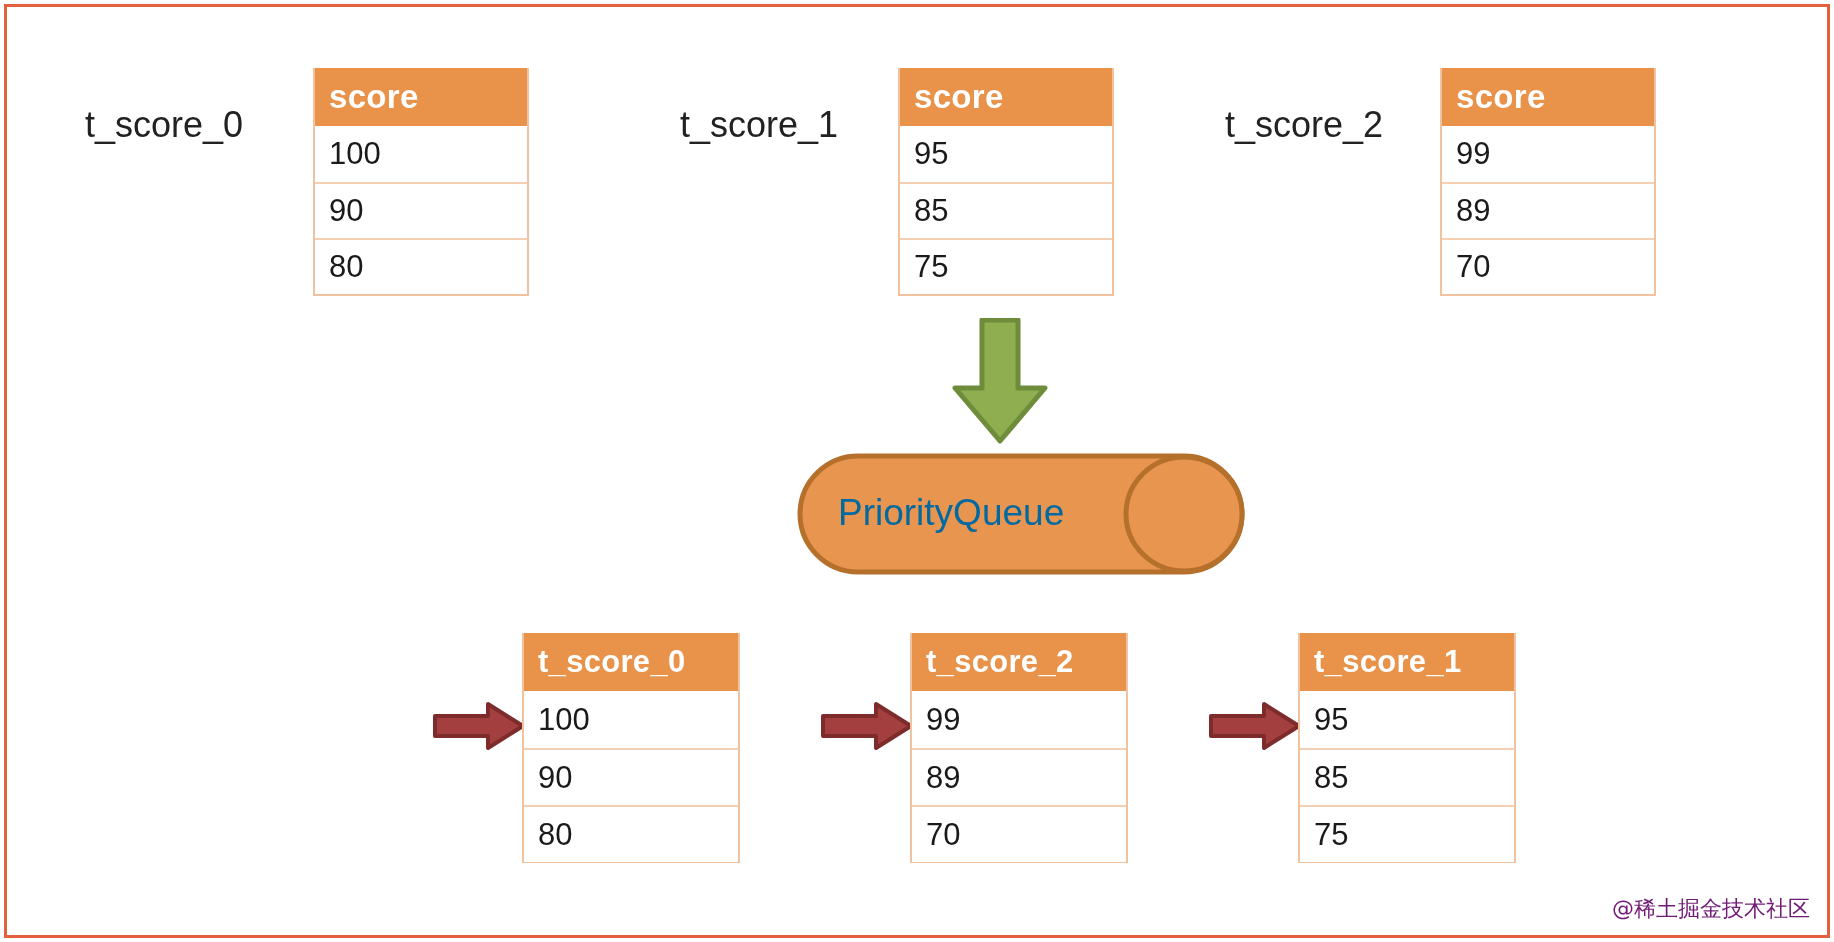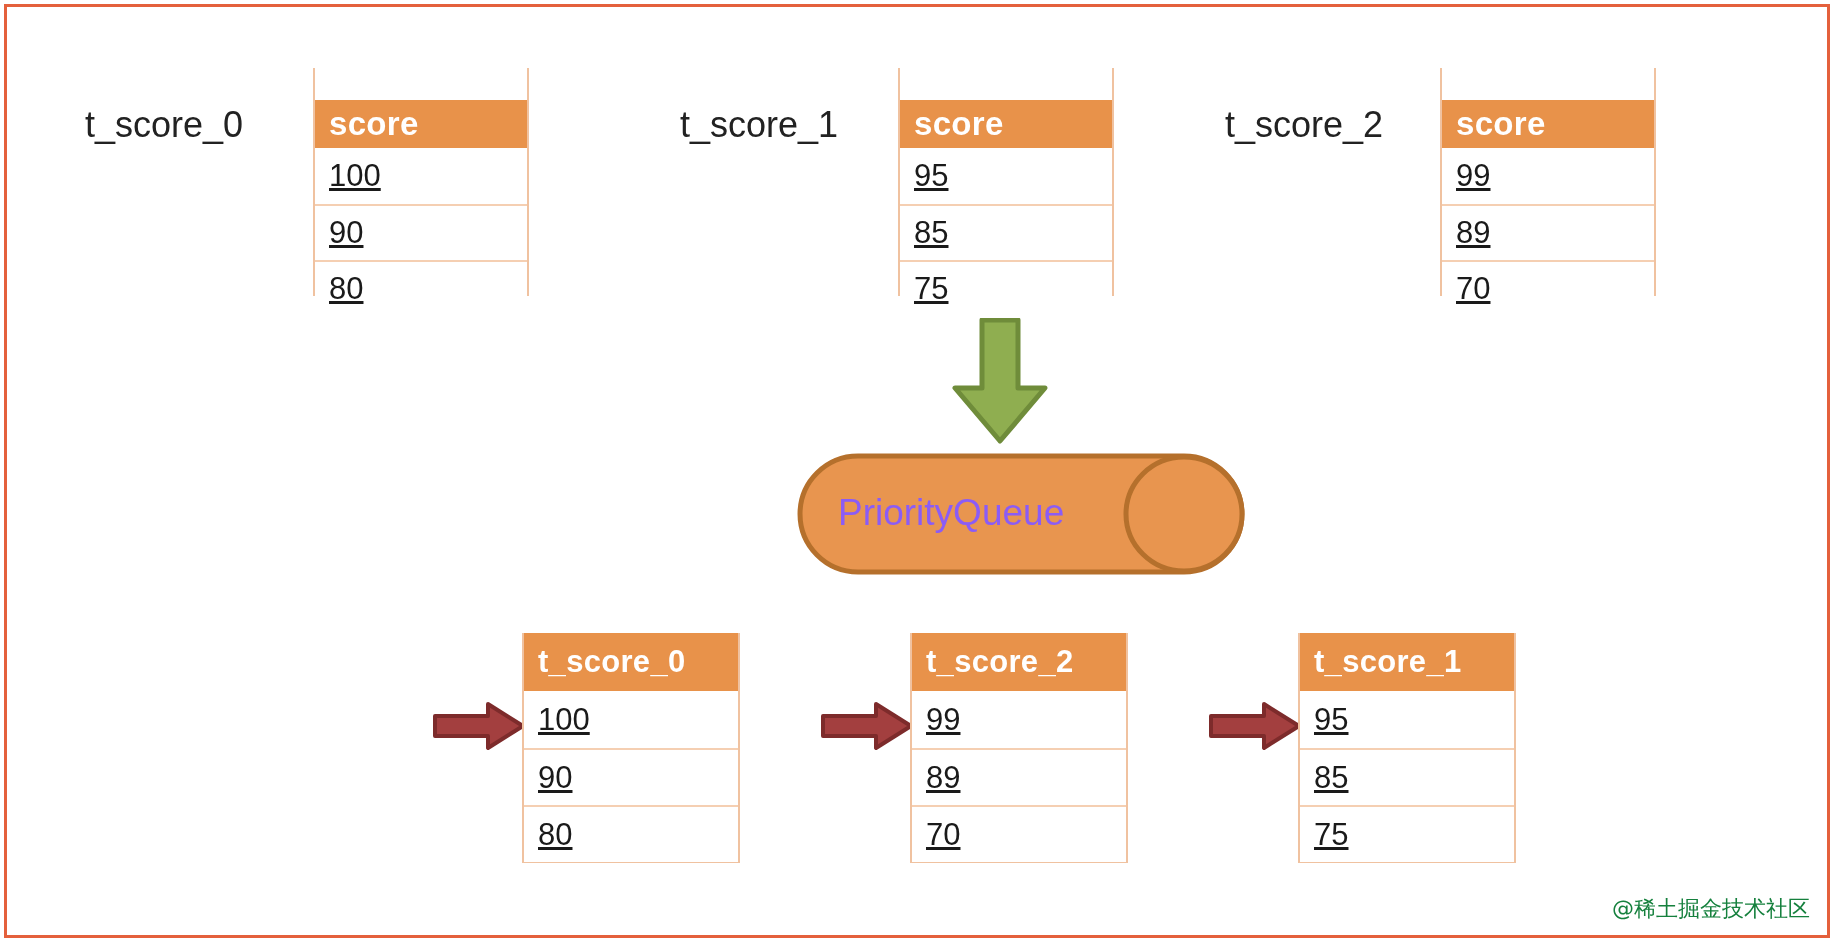--- a/index.html
+++ b/index.html
@@ -50,27 +50,26 @@
     letter-spacing: 0.3px;
   }
   .tbl .cell {
     box-sizing: border-box;
     display: flex;
     align-items: center;
     padding-left: 14px;
     color: #1a1a1a;
     background: #ffffff;
     border-top: 2px solid #f5cfb2;
-    text-decoration: underline;
   }
   .tbl .cell.first { border-top: none; }
 
   
   .tbl.top { width: 216px; height: 228px; }
-  .tbl.top .hdr  { height: 48px; font-size: 33px; margin-top: 32px; }
+  .tbl.top .hdr  { height: 58px; font-size: 33px; }
   .tbl.top .cell { height: 56px; font-size: 31px; }
 
   
   .tbl.bottom { width: 218px; height: 230px; }
   .tbl.bottom .hdr  { height: 58px; font-size: 31px; }
   .tbl.bottom .cell { height: 57px; font-size: 31px; }
 
   
   .side-label {
     position: absolute;
@@ -80,36 +79,36 @@
   }
 
   
   .green-arrow { position: absolute; }
 
   
   #pq-wrap { position: absolute; }
   #pq-label {
     position: absolute;
     font-size: 37px;
-    color: #8b5cf6;
+    color: #0369a1;
     white-space: nowrap;
     pointer-events: none;
     text-align: right;
   }
 
   
   .red-arrow { position: absolute; }
 
   
   #watermark {
     position: absolute;
     right: 24px;
     bottom: 18px;
     font-size: 22px;
-    color: #15803d;
+    color: #701a75;
     white-space: nowrap;
     font-family: "DejaVu Sans", sans-serif;
   }
 </style>
 </head>
 <body>
 
 <div id="canvas">
 
   <div id="frame"></div>

